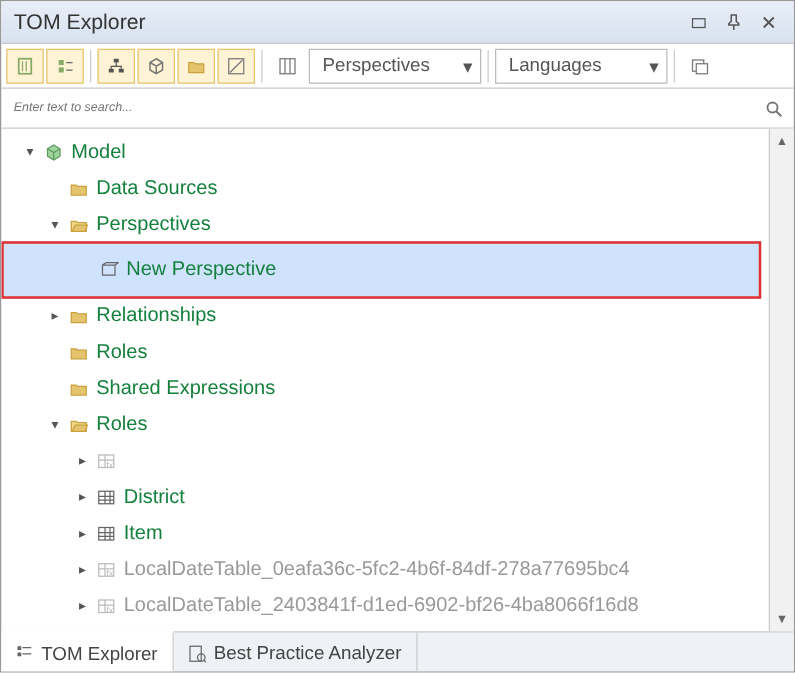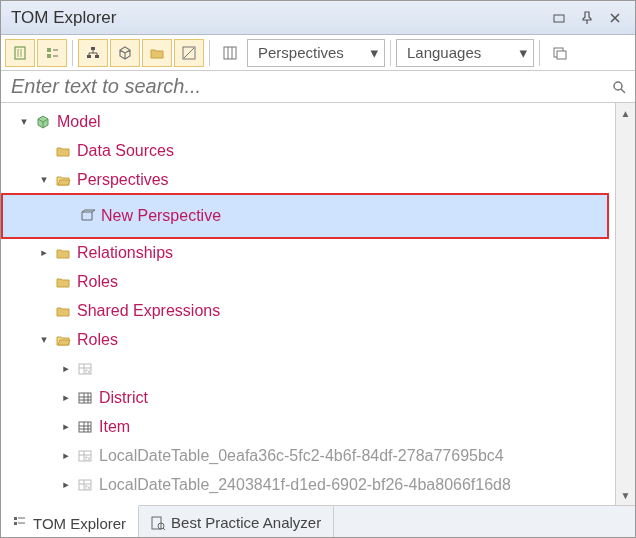--- a/index.html
+++ b/index.html
@@ -61,21 +61,21 @@
     justify-content: space-between;
   }
   .searchbar {
     height: 32px;
     border-bottom: 1px solid #ccc;
     display: flex; align-items: center;
     padding: 0 8px;
   }
   .searchbar input {
     flex: 1; border: none; outline: none;
-    font-family: inherit; font-size: 20px;
+    font-family: inherit; font-size: 10px;
     font-style: italic; color: #14532d;
     background: transparent;
   }
   .tree-wrap {
     position: relative;
     height: calc(538px - 34px - 36px - 32px - 34px);
     display: flex;
   }
   .tree {
     flex: 1;
@@ -103,21 +103,21 @@
   .row .indent { display: inline-block; }
   .chev {
     width: 18px; display: inline-flex; align-items: center; justify-content: center;
     color: #555; font-size: 11px;
   }
   .chev.blank { visibility: hidden; }
   .icon {
     width: 20px; display: inline-flex; align-items: center; justify-content: center;
     margin-right: 4px;
   }
-  .label { font-size: 16px; color: #be185d; }
+  .label { font-size: 16px; color: #15803d; }
   .label.dim { color: #999; }
   .row.selected {
     background: #cfe3ff;
     border: 2px solid #e03030;
     height: 46px;
     margin: -1px 6px -1px 0;
     padding-right: 0;
   }
   .bottom-tabs {
     height: 34px;

